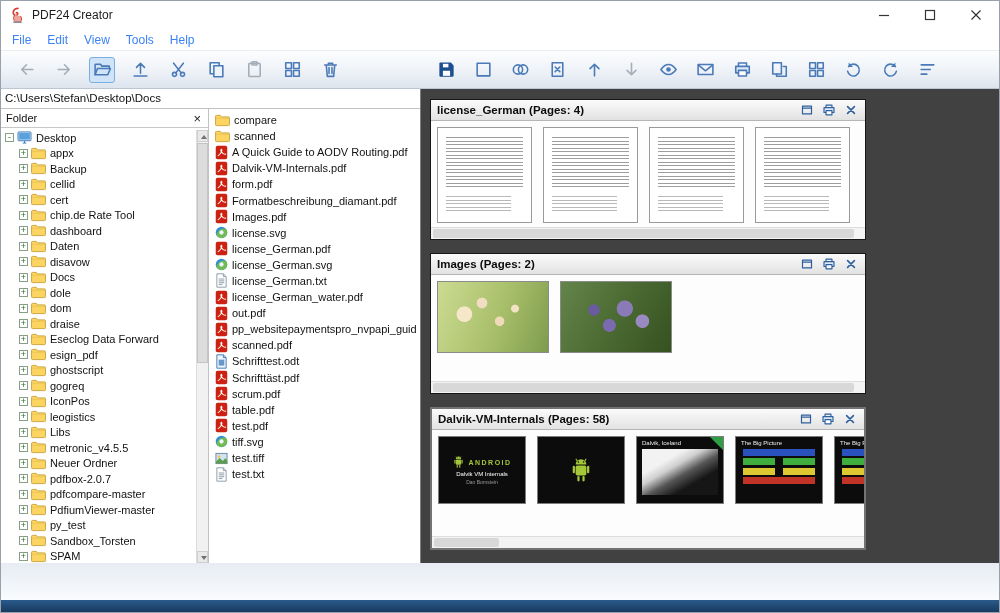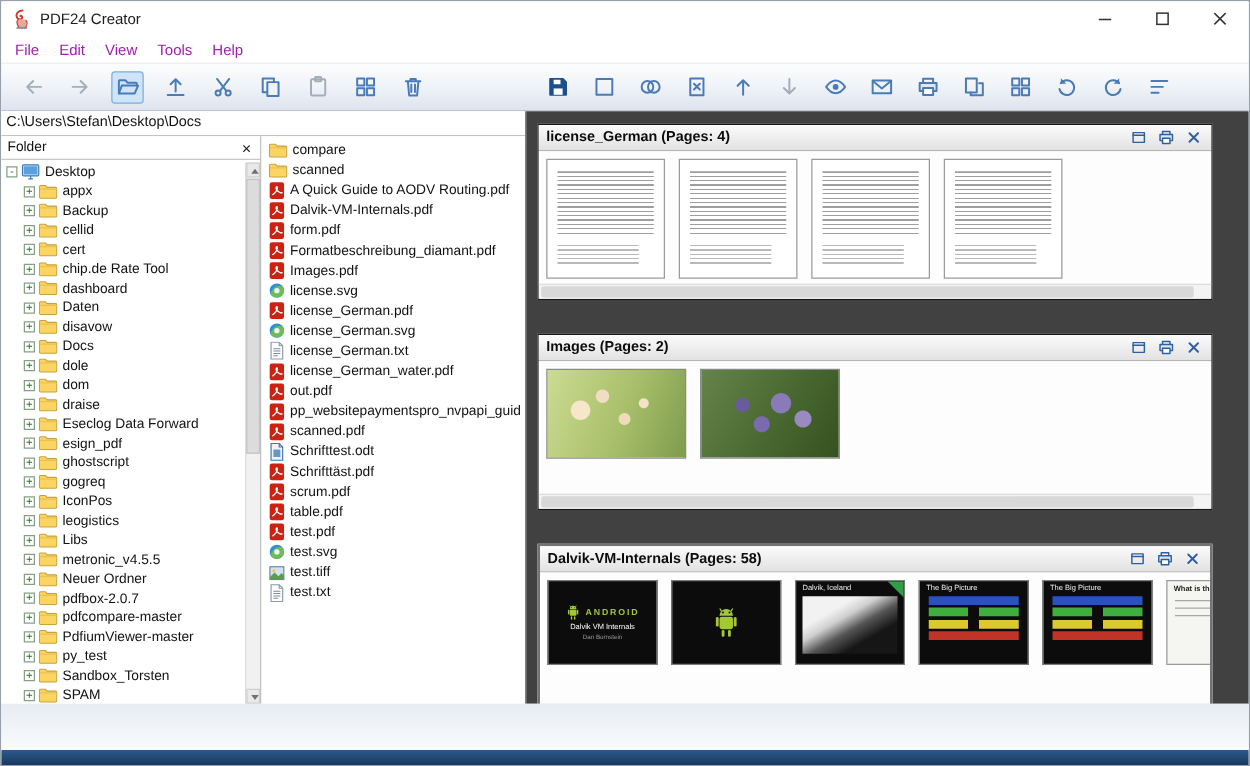--- a/index.html
+++ b/index.html
@@ -9,21 +9,21 @@
 
   
   .titlebar{height:28px;display:flex;align-items:center;padding-left:8px;background:#fff}
   .titlebar .logo{width:17px;height:17px;margin-right:6px;display:inline-flex}
   .titlebar .title{font-size:12px;color:#1c1c1c}
   .wctl{position:absolute;top:0;right:0;height:28px;display:flex}
   .wbtn{width:46px;height:28px;display:flex;align-items:center;justify-content:center;color:#333}
 
   
   .menubar{height:21px;display:flex;align-items:center;padding-left:6px;background:#fff}
-  .menu-item{font-size:12px;padding:2px 11px 2px 5px;color:#a21caf;cursor:default}
+  .menu-item{font-size:12px;padding:2px 11px 2px 5px;color:#3b82f6;cursor:default}
 
   
   .toolbar{height:39px;background:linear-gradient(#fcfdfe 0%,#eef2f7 55%,#dde4ee 100%);border-top:1px solid #ececec;border-bottom:1px solid #bcc6d3;position:relative;display:flex;align-items:center}
   .tgroup{display:flex;align-items:center;gap:12px;padding-left:12px}
   .tgroup.right{position:absolute;left:432px;padding-left:0;gap:11px}
   .tbtn{width:26px;height:26px;display:flex;align-items:center;justify-content:center;color:#4a7ab8;border-radius:3px;border:1px solid transparent}
   .tbtn.disabled{color:#a4adb8}
   .tbtn.selected{background:#cfe4f8;border:1px solid #7aaede}
   .tbtn.strong{color:#1d4e8f}
 
@@ -46,21 +46,21 @@
   .sarr.up{top:0}.sarr.down{bottom:0}
   .sarr::after{content:"";position:absolute;left:2.5px;border-left:3px solid transparent;border-right:3px solid transparent}
   .sarr.up::after{top:4px;border-bottom:4px solid #707070}
   .sarr.down::after{top:4px;border-top:4px solid #707070}
   .sthumb{position:absolute;left:0;top:13px;width:11px;height:220px;background:#dcdcdc;border:1px solid #c4c4c4}
   .filepane{flex:1;overflow:hidden;padding-top:3px;background:#fff}
   .frow{height:16.1px;display:flex;align-items:center;font-size:11px;padding-left:6px;white-space:nowrap;overflow:hidden;color:#111}
 
   
   .rightcol{flex:1;background:#414141;padding:10px 0 0 9px;overflow:hidden}
-  .docwin{width:540px;background:#fdfdfd;border:1px solid #161616;margin-bottom:27px}
+  .docwin{width:436px;background:#fdfdfd;border:1px solid #161616;margin-bottom:13px}
   .docwin.selected{border:2px solid #737373}
   .dochead{height:21px;background:linear-gradient(#fbfbfb,#e2e2e2);border-bottom:1px solid #b5b5b5;display:flex;align-items:center;padding:0 6px}
   .dochead .t{font-size:11.5px;font-weight:bold;color:#0c0c0c}
   .dcontrols{margin-left:auto;display:flex;gap:5px;color:#2e5f9e}
   .dcbtn{width:17px;height:17px;display:flex;align-items:center;justify-content:center}
   .docbody{height:106px;background:#fdfdfd;padding:6px 6px 0 6px;display:flex;gap:11px;overflow:hidden;align-items:flex-start}
   .docscroll{height:12px;background:#f3f3f3;border-top:1px solid #ddd;position:relative}
   .docscroll .scthumb{position:absolute;top:1px;bottom:1px;left:2px;background:#d8d8d8;border-radius:2px}
 
   
@@ -764,21 +764,21 @@
               <span>test.pdf</span>
             </div>
             <div class="frow">
               <span class="ficon">
                 <svg viewBox="0 0 14 16" width="13" height="15">
                   <circle cx="7" cy="8" r="6.2" fill="#2f8fd8"></circle>
                   <path d="M1.4 10.4A6.2 6.2 0 0 0 12.6 5C9 2.2 3.8 4.4 1.4 10.4z" fill="#79c043" opacity="0.9"></path>
                   <circle cx="7" cy="8" r="2.3" fill="#eaf5fd"></circle>
                 </svg>
               </span>
-              <span>test.svg</span>
+              <span>tiff.svg</span>
             </div>
             <div class="frow">
               <span class="ficon">
                 <svg viewBox="0 0 14 16" width="13" height="15">
                   <rect x="1" y="2.5" width="12" height="11" fill="#cfe3f4" stroke="#6b86a0"></rect>
                   <circle cx="4.4" cy="6" r="1.4" fill="#f5c542"></circle>
                   <path d="M1 11.4l4-4 3.4 3.2 2.6-2.8 2 2v3.7H1z" fill="#5a9e4b"></path>
                 </svg>
               </span>
               <span>test.tiff</span>

